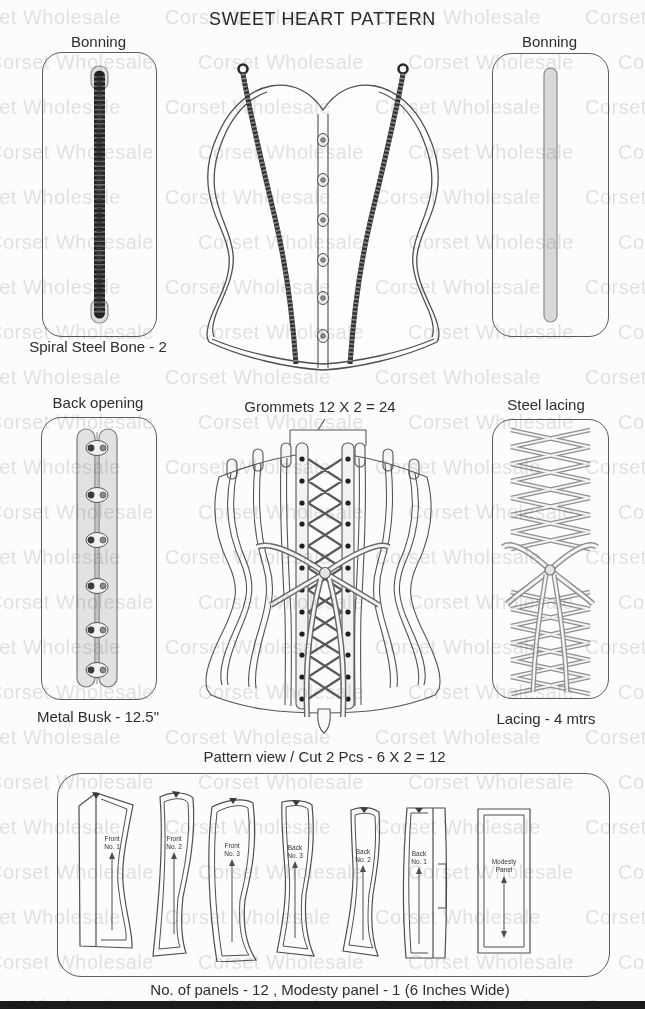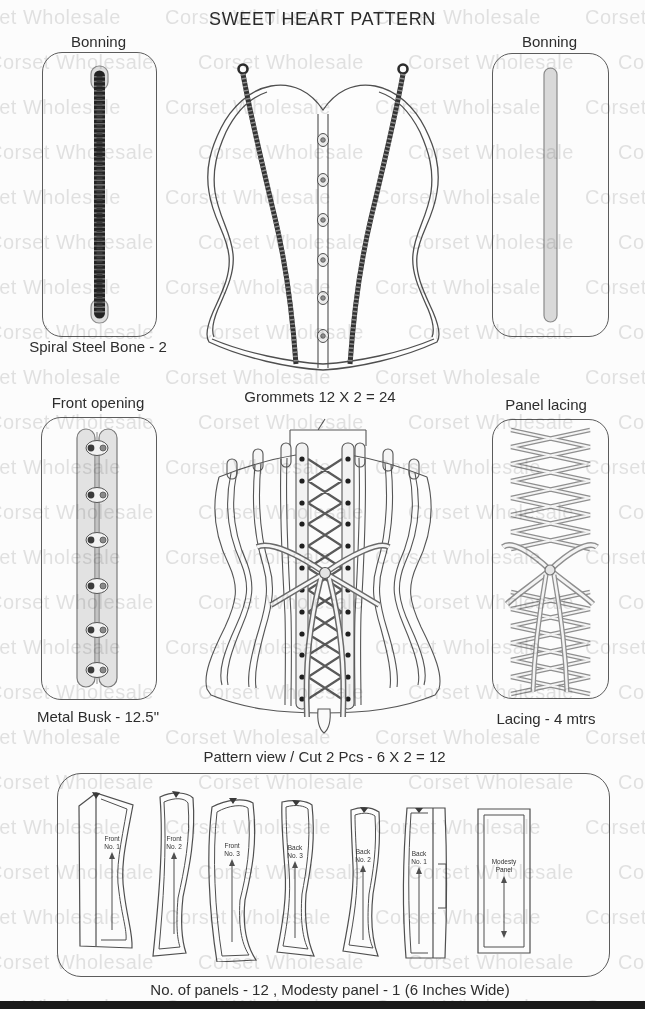--- a/index.html
+++ b/index.html
@@ -90,21 +90,21 @@
     <g fill="none">
       <circle cx="46" cy="11" r="4.5" stroke="#2c2c2c" stroke-width="2.6"></circle>
       <circle cx="206" cy="11" r="4.5" stroke="#2c2c2c" stroke-width="2.6"></circle>
       <path d="M46,16 C54,60 66,110 78,160 C88,202 95,250 99,306" stroke="#333333" stroke-width="5"></path>
       <path d="M46,16 C54,60 66,110 78,160 C88,202 95,250 99,306" stroke="#8d8d8d" stroke-width="4.6" stroke-dasharray="1.5 2.6"></path>
       <path d="M206,16 C198,60 186,110 174,160 C164,202 157,250 153,306" stroke="#333333" stroke-width="5"></path>
       <path d="M206,16 C198,60 186,110 174,160 C164,202 157,250 153,306" stroke="#8d8d8d" stroke-width="4.6" stroke-dasharray="1.5 2.6"></path>
     </g>
   </svg>
 
-  <div class="lbl" style="left:28px;top:394px;width:140px;">Front opening</div>
+  <div class="lbl" style="left:28px;top:394px;width:140px;">Back opening</div>
 
   <div class="panel-box" style="left:41px;top:417px;width:114px;height:281px;">
     <svg width="114" height="281" viewBox="0 0 114 281">
       <rect x="35" y="11" width="18" height="258" rx="9" fill="#e2e2e2" stroke="#7a7a7a" stroke-width="1.2"></rect>
       <rect x="57" y="11" width="18" height="258" rx="9" fill="#e2e2e2" stroke="#7a7a7a" stroke-width="1.2"></rect>
       <line x1="55" y1="14" x2="55" y2="266" stroke="#8a8a8a" stroke-width="1"></line>
       <g>
         <g transform="translate(55,30)">
             <ellipse rx="11" ry="7.5" fill="#f2f2f2" stroke="#555"></ellipse>
             <circle cx="-6" r="3.4" fill="#3b3b3b"></circle>
@@ -133,21 +133,21 @@
         <g transform="translate(55,252)">
             <ellipse rx="11" ry="7.5" fill="#f2f2f2" stroke="#555"></ellipse>
             <circle cx="-6" r="3.4" fill="#3b3b3b"></circle>
             <circle cx="6" r="3" fill="#8a8a8a" stroke="#555" stroke-width=".8"></circle>
           </g>
       </g>
     </svg>
   </div>
   <div class="lbl" style="left:18px;top:708px;width:160px;">Metal Busk - 12.5"</div>
 
-  <div class="lbl" style="left:220px;top:388px;width:200px;">Grommets 12 X 2 = 24</div>
+  <div class="lbl" style="left:220px;top:398px;width:200px;">Grommets 12 X 2 = 24</div>
 
   <svg class="abs-svg" style="left:197px;top:415px;" width="252" height="320" viewBox="0 0 252 320">
     <g stroke="#565656" fill="none" stroke-width="1.1">
 
       <path d="M128,4 L121,15 M93,15 L169,15 M93,15 L93,31 M169,15 L169,31"></path>
 
       <rect x="84" y="28" width="10" height="24" rx="5" fill="#f6f6f6"></rect>
       <rect x="158" y="28" width="10" height="24" rx="5" fill="#f6f6f6"></rect>
       <rect x="56" y="34" width="10" height="22" rx="5" fill="#f6f6f6"></rect>
       <rect x="186" y="34" width="10" height="22" rx="5" fill="#f6f6f6"></rect>
@@ -221,21 +221,21 @@
           <path d="M128,158 C154,140 182,126 192,132"></path>
         <path d="M128,158 C104,172 84,184 74,190"></path>
           <path d="M128,158 C152,172 172,184 182,190"></path>
         <path d="M124,162 C112,210 108,252 110,302"></path>
           <path d="M132,162 C144,210 148,252 146,302"></path>
       </g>
       <circle cx="128" cy="158" r="5.5" fill="#e3e3e3" stroke="#555" stroke-width="1.2"></circle>
     </g>
   </svg>
 
-  <div class="lbl" style="left:476px;top:396px;width:140px;">Panel lacing</div>
+  <div class="lbl" style="left:476px;top:396px;width:140px;">Steel lacing</div>
 
   <div class="panel-box" style="left:492px;top:419px;width:115px;height:278px;">
     <svg width="115" height="278" viewBox="0 0 115 278">
       <g fill="none">
         <path stroke="#8f8f8f" stroke-width="4.5" d="M18,10 L97,27 M97,10 L18,27 M18,27 L97,44 M97,27 L18,44 M18,44 L97,61 M97,44 L18,61 M18,61 L97,78 M97,61 L18,78 M18,78 L97,95 M97,78 L18,95 M18,95 L97,112 M97,95 L18,112 M18,112 L97,129 M97,112 L18,129"></path>
         <path stroke="#f4f4f4" stroke-width="2.2" d="M18,10 L97,27 M97,10 L18,27 M18,27 L97,44 M97,27 L18,44 M18,44 L97,61 M97,44 L18,61 M18,61 L97,78 M97,61 L18,78 M18,78 L97,95 M97,78 L18,95 M18,95 L97,112 M97,95 L18,112 M18,112 L97,129 M97,112 L18,129"></path>
         <path stroke="#8f8f8f" stroke-width="4.5" d="M18,172 L97,189 M97,172 L18,189 M18,189 L97,206 M97,189 L18,206 M18,206 L97,223 M97,206 L18,223 M18,223 L97,240 M97,223 L18,240 M18,240 L97,257 M97,240 L18,257 M18,257 L97,274 M97,257 L18,274"></path>
         <path stroke="#f4f4f4" stroke-width="2.2" d="M18,172 L97,189 M97,172 L18,189 M18,189 L97,206 M97,189 L18,206 M18,206 L97,223 M97,206 L18,223 M18,223 L97,240 M97,223 L18,240 M18,240 L97,257 M97,240 L18,257 M18,257 L97,274 M97,257 L18,274"></path>
         <g stroke="#8f8f8f" stroke-width="6">
           <path d="M57,150 C38,132 18,120 10,127"></path>

